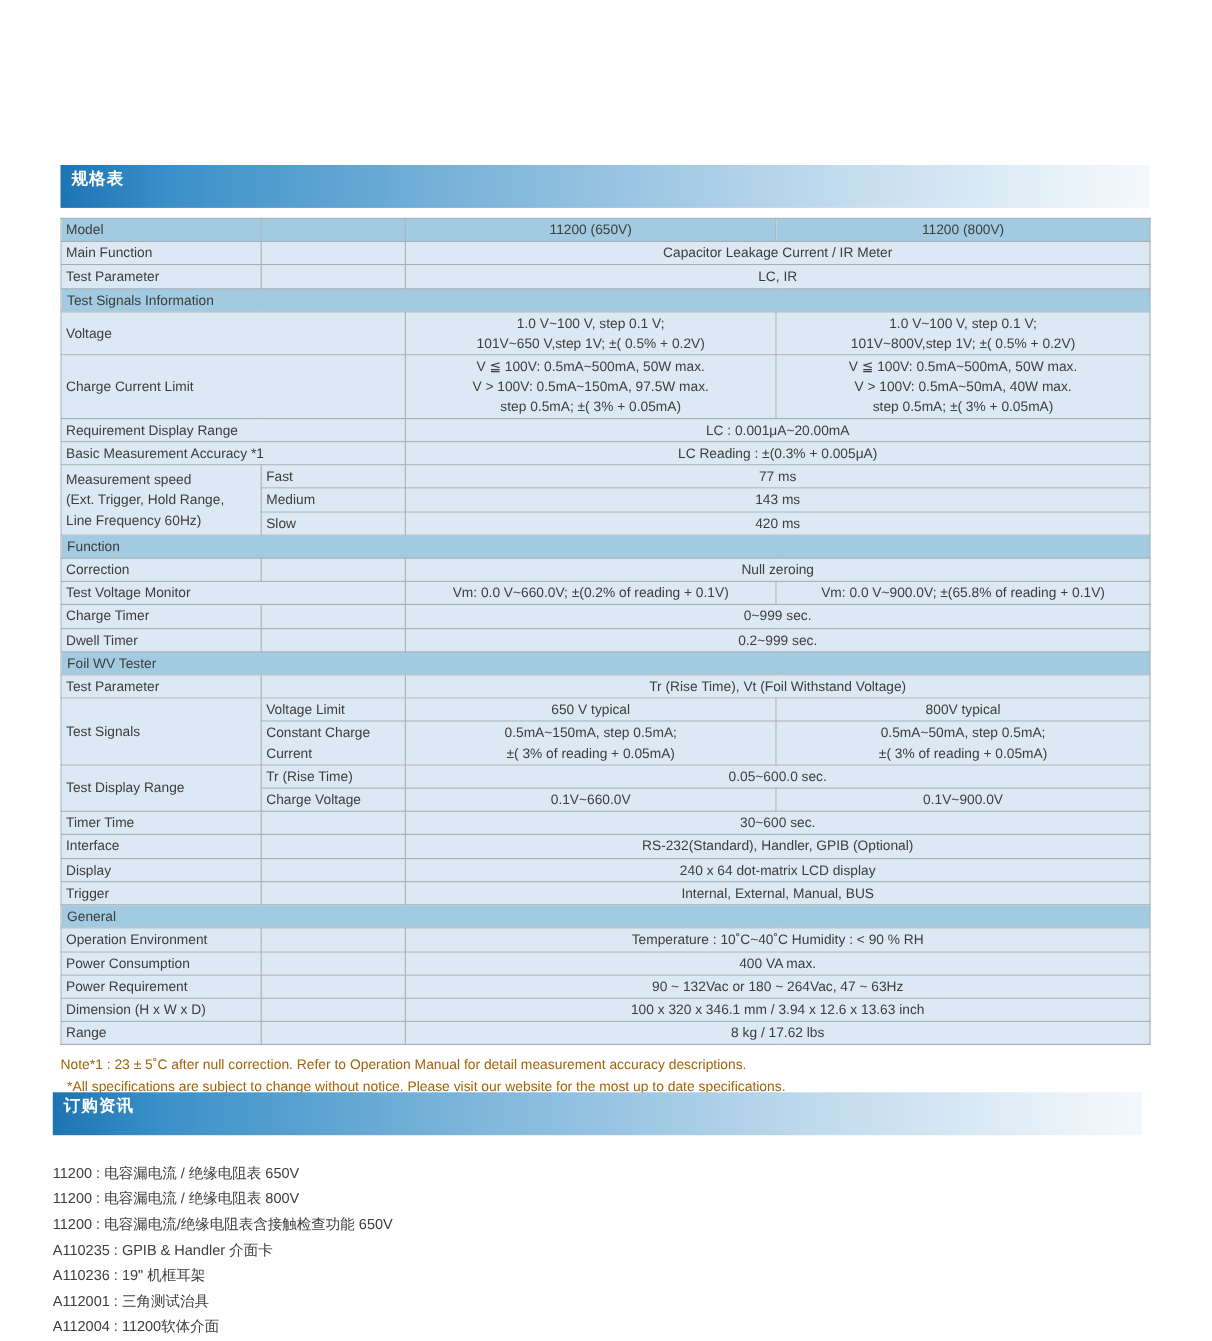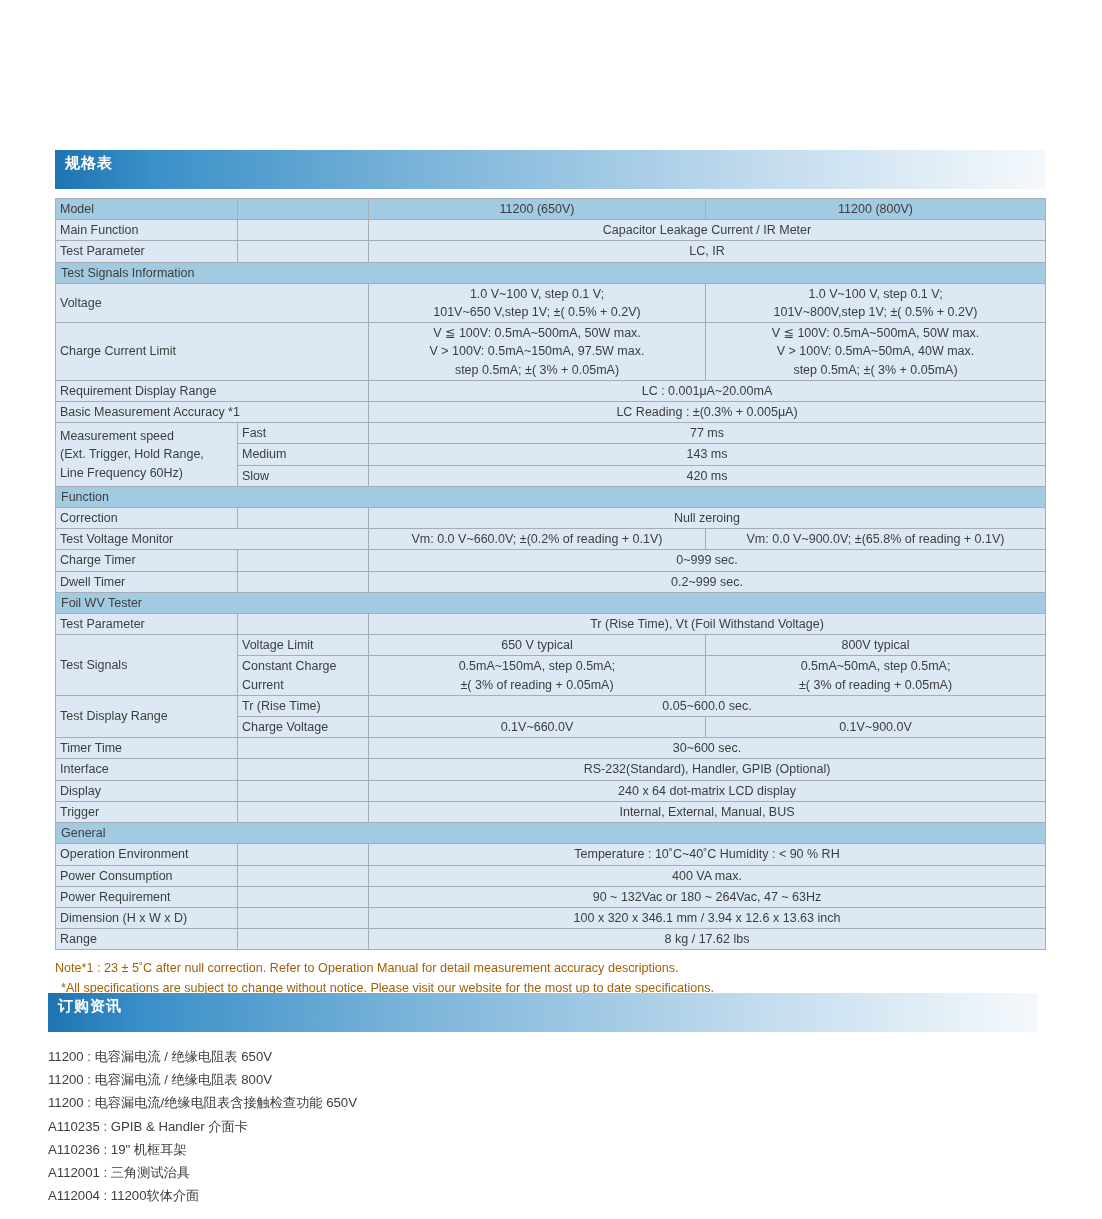--- a/index.html
+++ b/index.html
@@ -67,21 +67,21 @@
     line-height: 19.5px;
   }
   .notes .note2 { padding-left: 6px; }
   .order-wrap {
     position: absolute;
     left: 48px;
     top: 993px;
     width: 990px;
   }
   .order-list {
-    margin-top: 13px;
+    margin-top: 23px;
     font-size: 13.2px;
     color: #3d3d3d;
   }
   .order-list .order-item {
     line-height: 23.2px;
     height: 23.2px;
   }
 </style>
 </head>
 <body>

